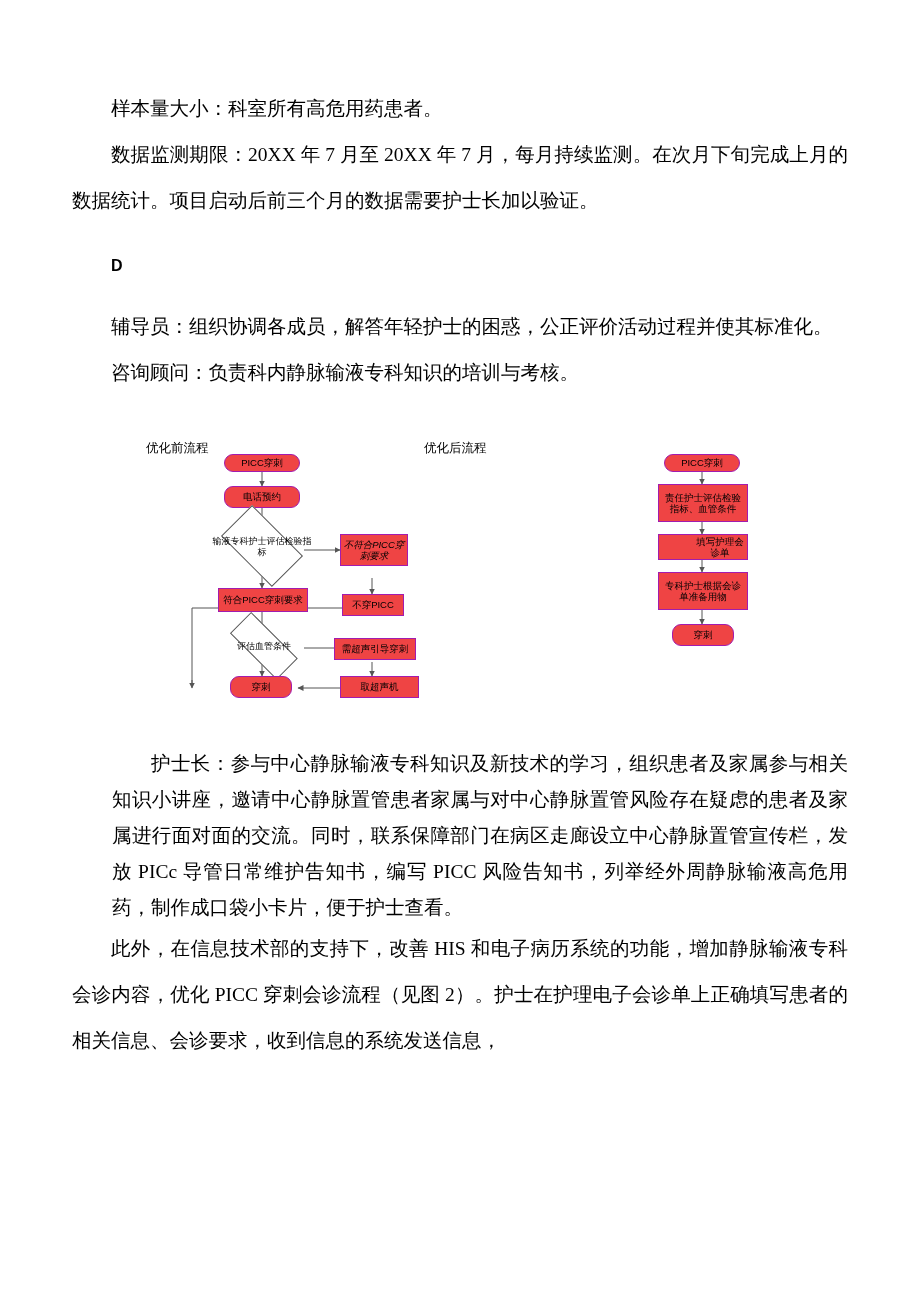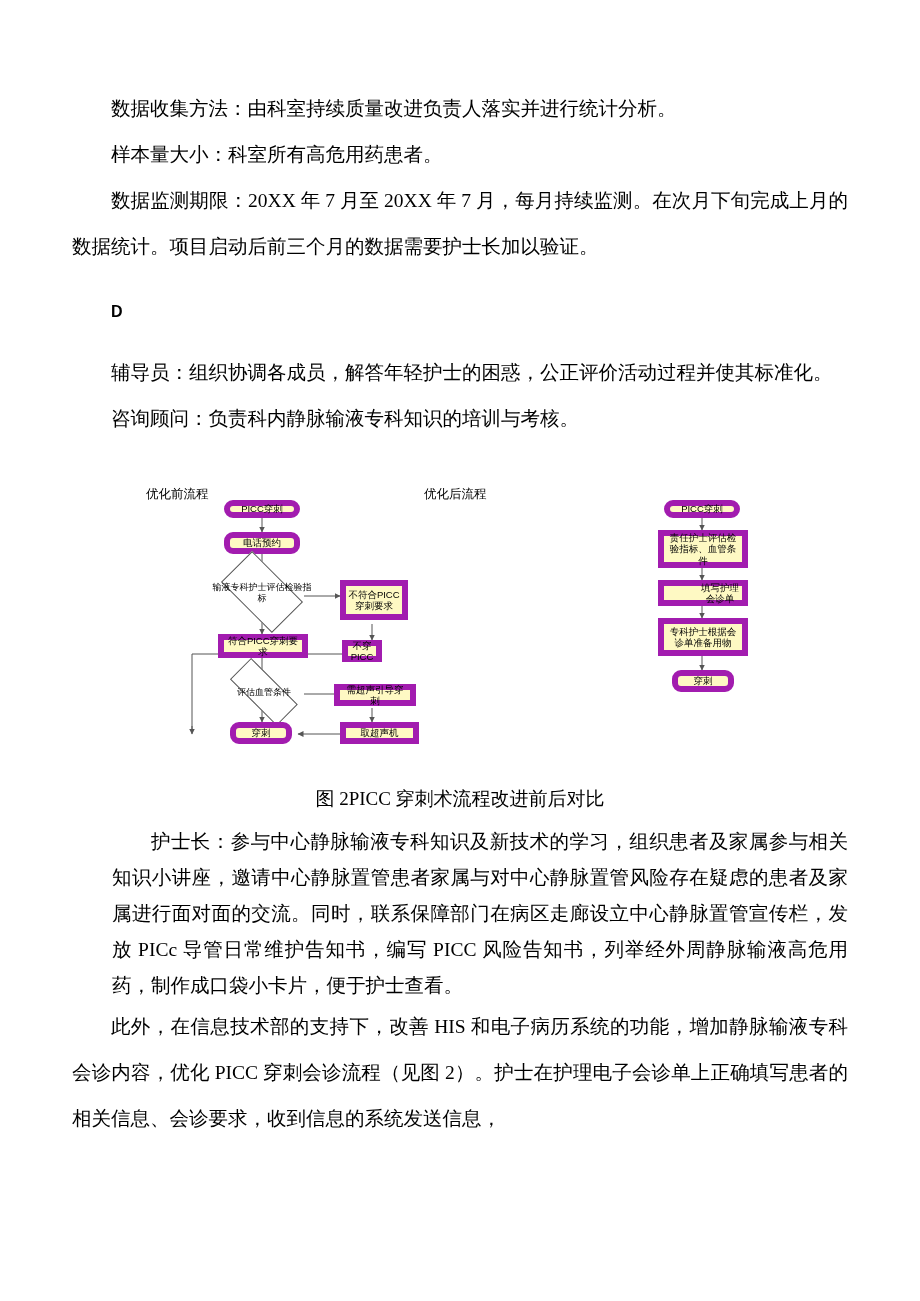--- a/index.html
+++ b/index.html
@@ -61,22 +61,22 @@
   .col-title {
     position: absolute;
     font-size: 12.5px;
     font-family: "Liberation Sans", sans-serif;
     color: #000;
     white-space: nowrap;
   }
   .node {
     position: absolute;
     box-sizing: border-box;
-    border: 6px solid #a21caf;
-    background: #fef9c3;
+    border: 1px solid #a21caf;
+    background: #ef4444;
     font-size: 9.5px;
     line-height: 11.5px;
     font-family: "Liberation Sans", sans-serif;
     color: #000;
     display: flex;
     align-items: center;
     justify-content: center;
     text-align: center;
     padding: 1px 2px;
   }
@@ -114,21 +114,20 @@
     width: 776px;
     height: 300px;
     pointer-events: none;
   }
 </style>
 </head>
 <body>
 
 <div class="page">
 
-  <p class="para indent">数据收集方法：由科室持续质量改进负责人落实并进行统计分析。</p>
   <p class="para indent">样本量大小：科室所有高危用药患者。</p>
   <p class="para indent">数据监测期限：20XX 年 7 月至 20XX 年 7 月，每月持续监测。在次月下旬完成上月的数据统计。项目启动后前三个月的数据需要护士长加以验证。</p>
 
   <div class="label-d">D</div>
 
   <div class="spacer-sm"></div>
 
   <p class="para indent">辅导员：组织协调各成员，解答年轻护士的困惑，公正评价活动过程并使其标准化。</p>
   <p class="para indent">咨询顾问：负责科内静脉输液专科知识的培训与考核。</p>
 
@@ -181,25 +180,25 @@
 
     <div class="node round" style="left:152px; top:50px; width:76px; height:22px;text-align:center;">电话预约</div>
 
     <div class="node dia" style="left:140px; top:80px; width:100px; height:60px;text-decoration:underline;">
       <div class="dia-inner">
         <div class="dia-shape"></div>
         <div class="dia-text">输液专科护士评估检验指标</div>
       </div>
     </div>
 
-    <div class="node" style="left:268px; top:98px; width:68px; height:40px;">不符合PICC穿刺要求</div>
+    <div class="node" style="left:268px; top:98px; width:68px; height:32px;font-style:italic;">不符合PICC穿刺要求</div>
 
     <div class="node" style="left:146px; top:152px; width:90px; height:24px;">符合PICC穿刺要求</div>
 
-    <div class="node" style="left:270px; top:158px; width:40px; height:22px;">不穿PICC</div>
+    <div class="node" style="left:270px; top:158px; width:62px; height:22px;">不穿PICC</div>
 
     <div class="node dia" style="left:146px; top:190px; width:92px; height:40px;">
       <div class="dia-inner">
         <div class="dia-shape"></div>
         <div class="dia-text">评估血管条件</div>
       </div>
     </div>
 
     <div class="node" style="left:262px; top:202px; width:82px; height:22px;">需超声引导穿刺</div>
 
@@ -211,18 +210,17 @@
 
     <div class="node" style="left:586px; top:48px; width:90px; height:38px;">责任护士评估检验指标、血管条件</div>
 
     <div class="node" style="left:586px; top:98px; width:90px; height:26px;padding-left:36px;">填写护理会诊单</div>
 
     <div class="node" style="left:586px; top:136px; width:90px; height:38px;">专科护士根据会诊单准备用物</div>
 
     <div class="node round" style="left:600px; top:188px; width:62px; height:22px;">穿刺</div>
   </div>
 
-  <div class="fig-caption">图 2PICC 穿刺术流程改进前后对比</div>
 
   <p class="para indent tight" style="margin-top:10px;margin-left:40px;">护士长：参与中心静脉输液专科知识及新技术的学习，组织患者及家属参与相关知识小讲座，邀请中心静脉置管患者家属与对中心静脉置管风险存在疑虑的患者及家属进行面对面的交流。同时，联系保障部门在病区走廊设立中心静脉置管宣传栏，发放 PICc 导管日常维护告知书，编写 PICC 风险告知书，列举经外周静脉输液高危用药，制作成口袋小卡片，便于护士查看。</p>
   <p class="para indent">此外，在信息技术部的支持下，改善 HIS 和电子病历系统的功能，增加静脉输液专科会诊内容，优化 PICC 穿刺会诊流程（见图 2）。护士在护理电子会诊单上正确填写患者的相关信息、会诊要求，收到信息的系统发送信息，</p>
 
 </div>
 
 </body></html>

